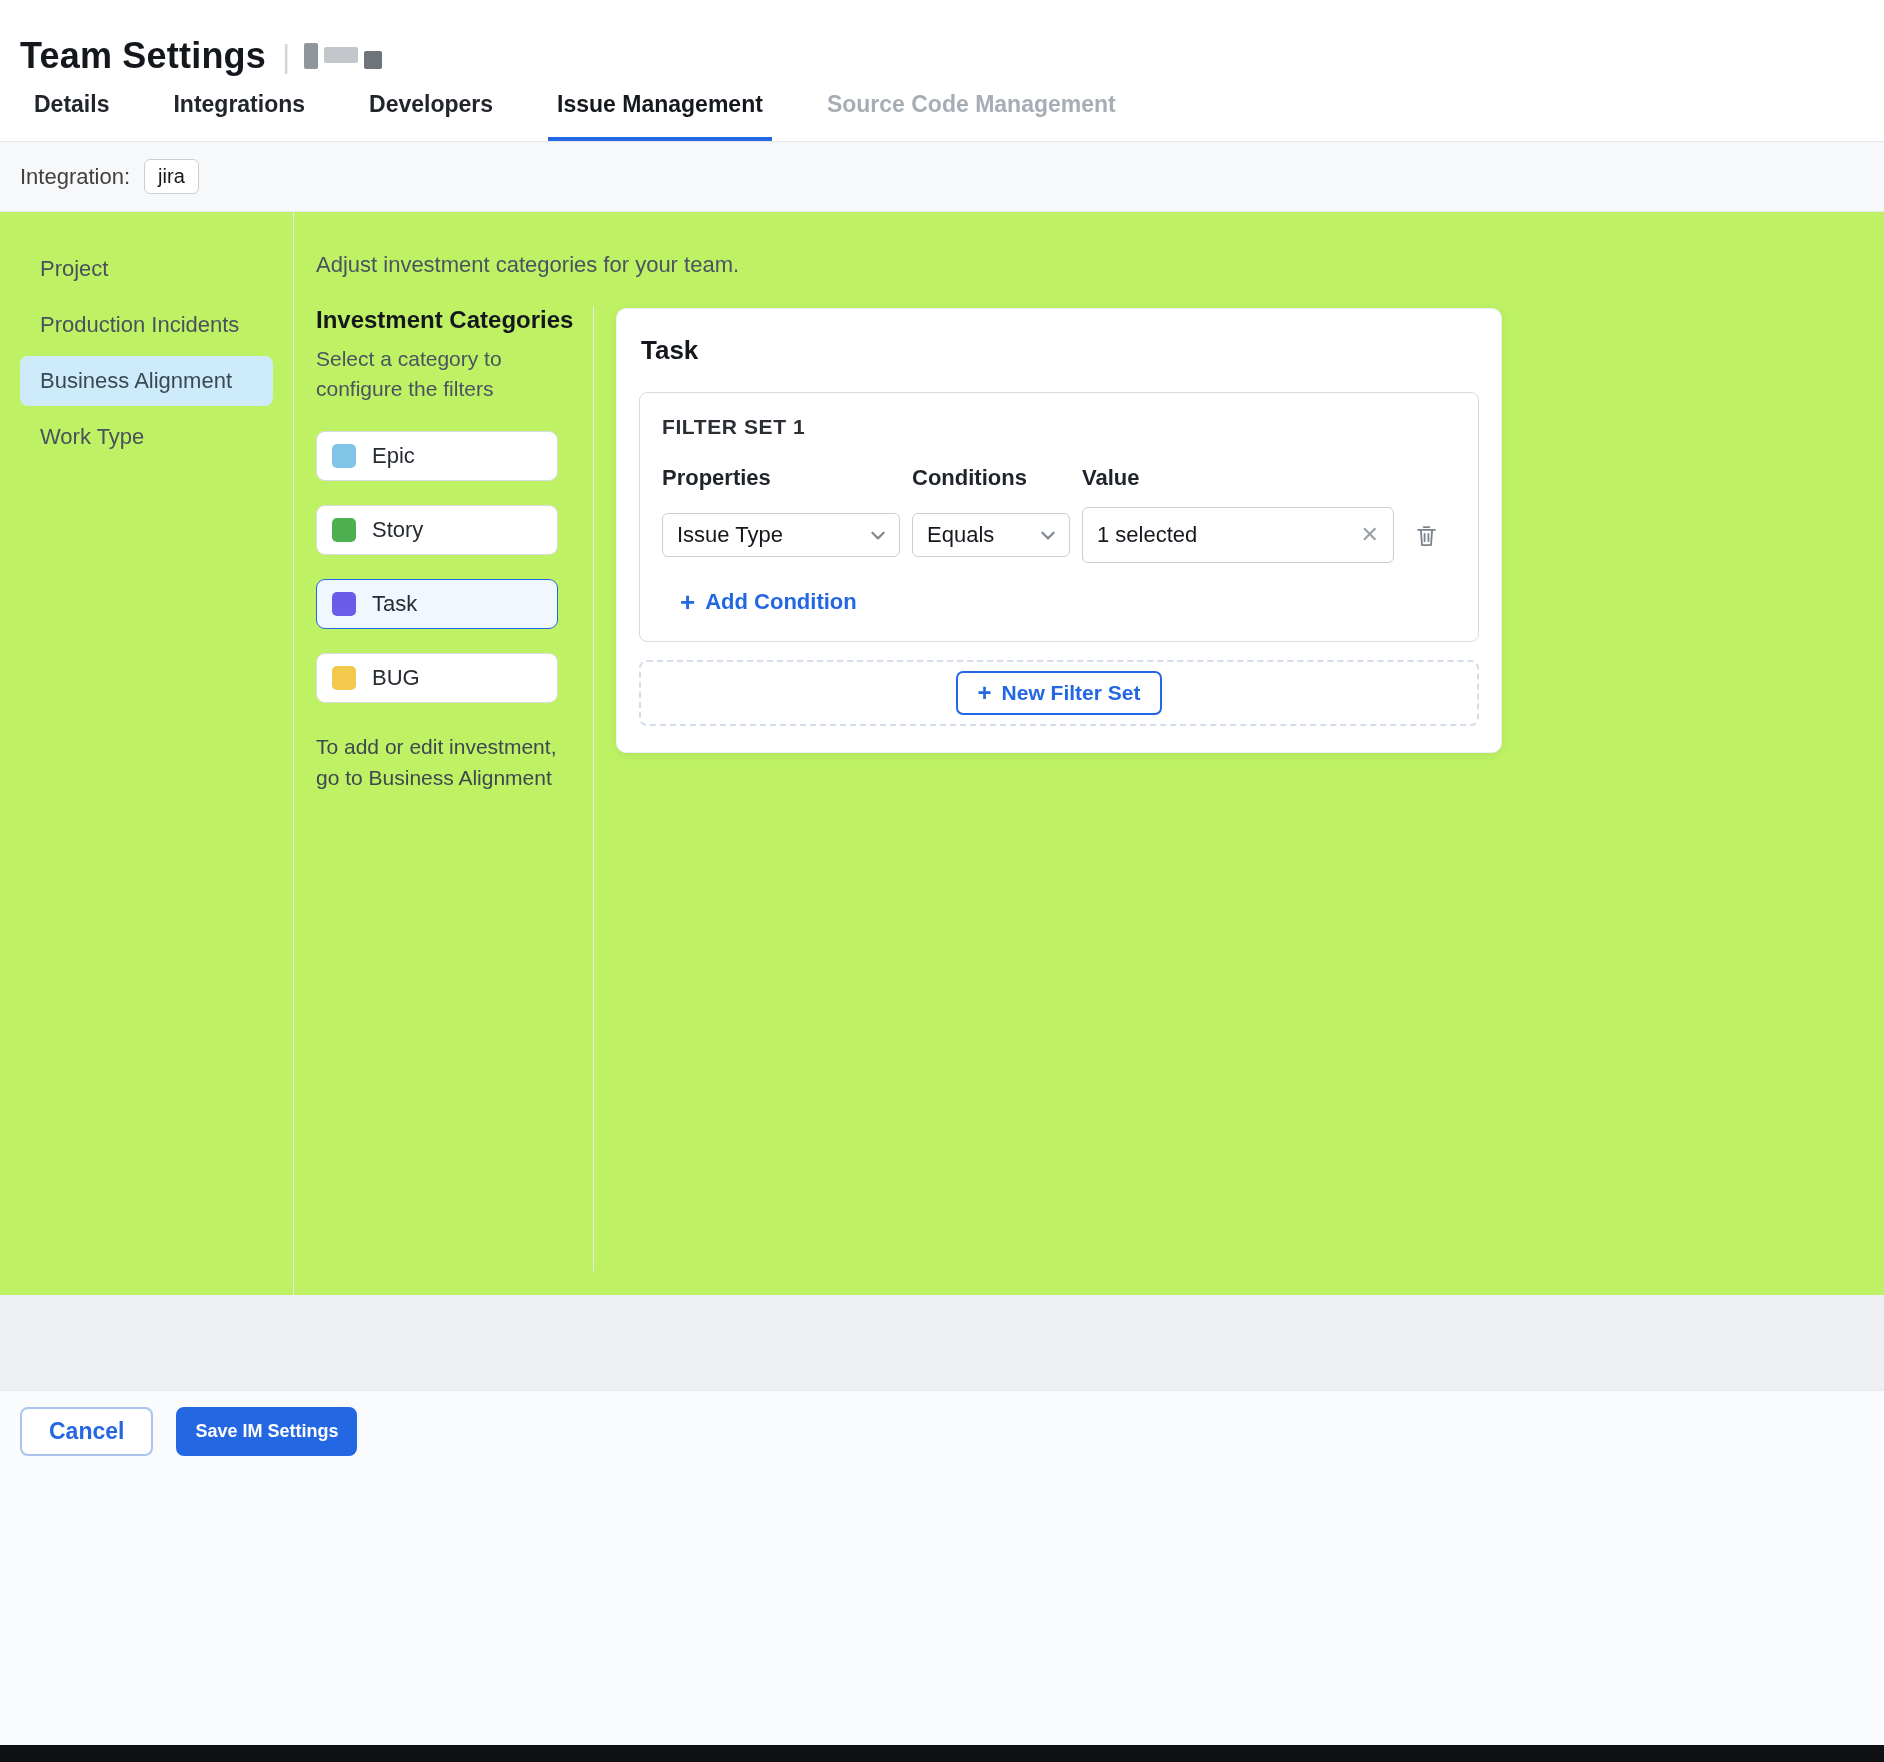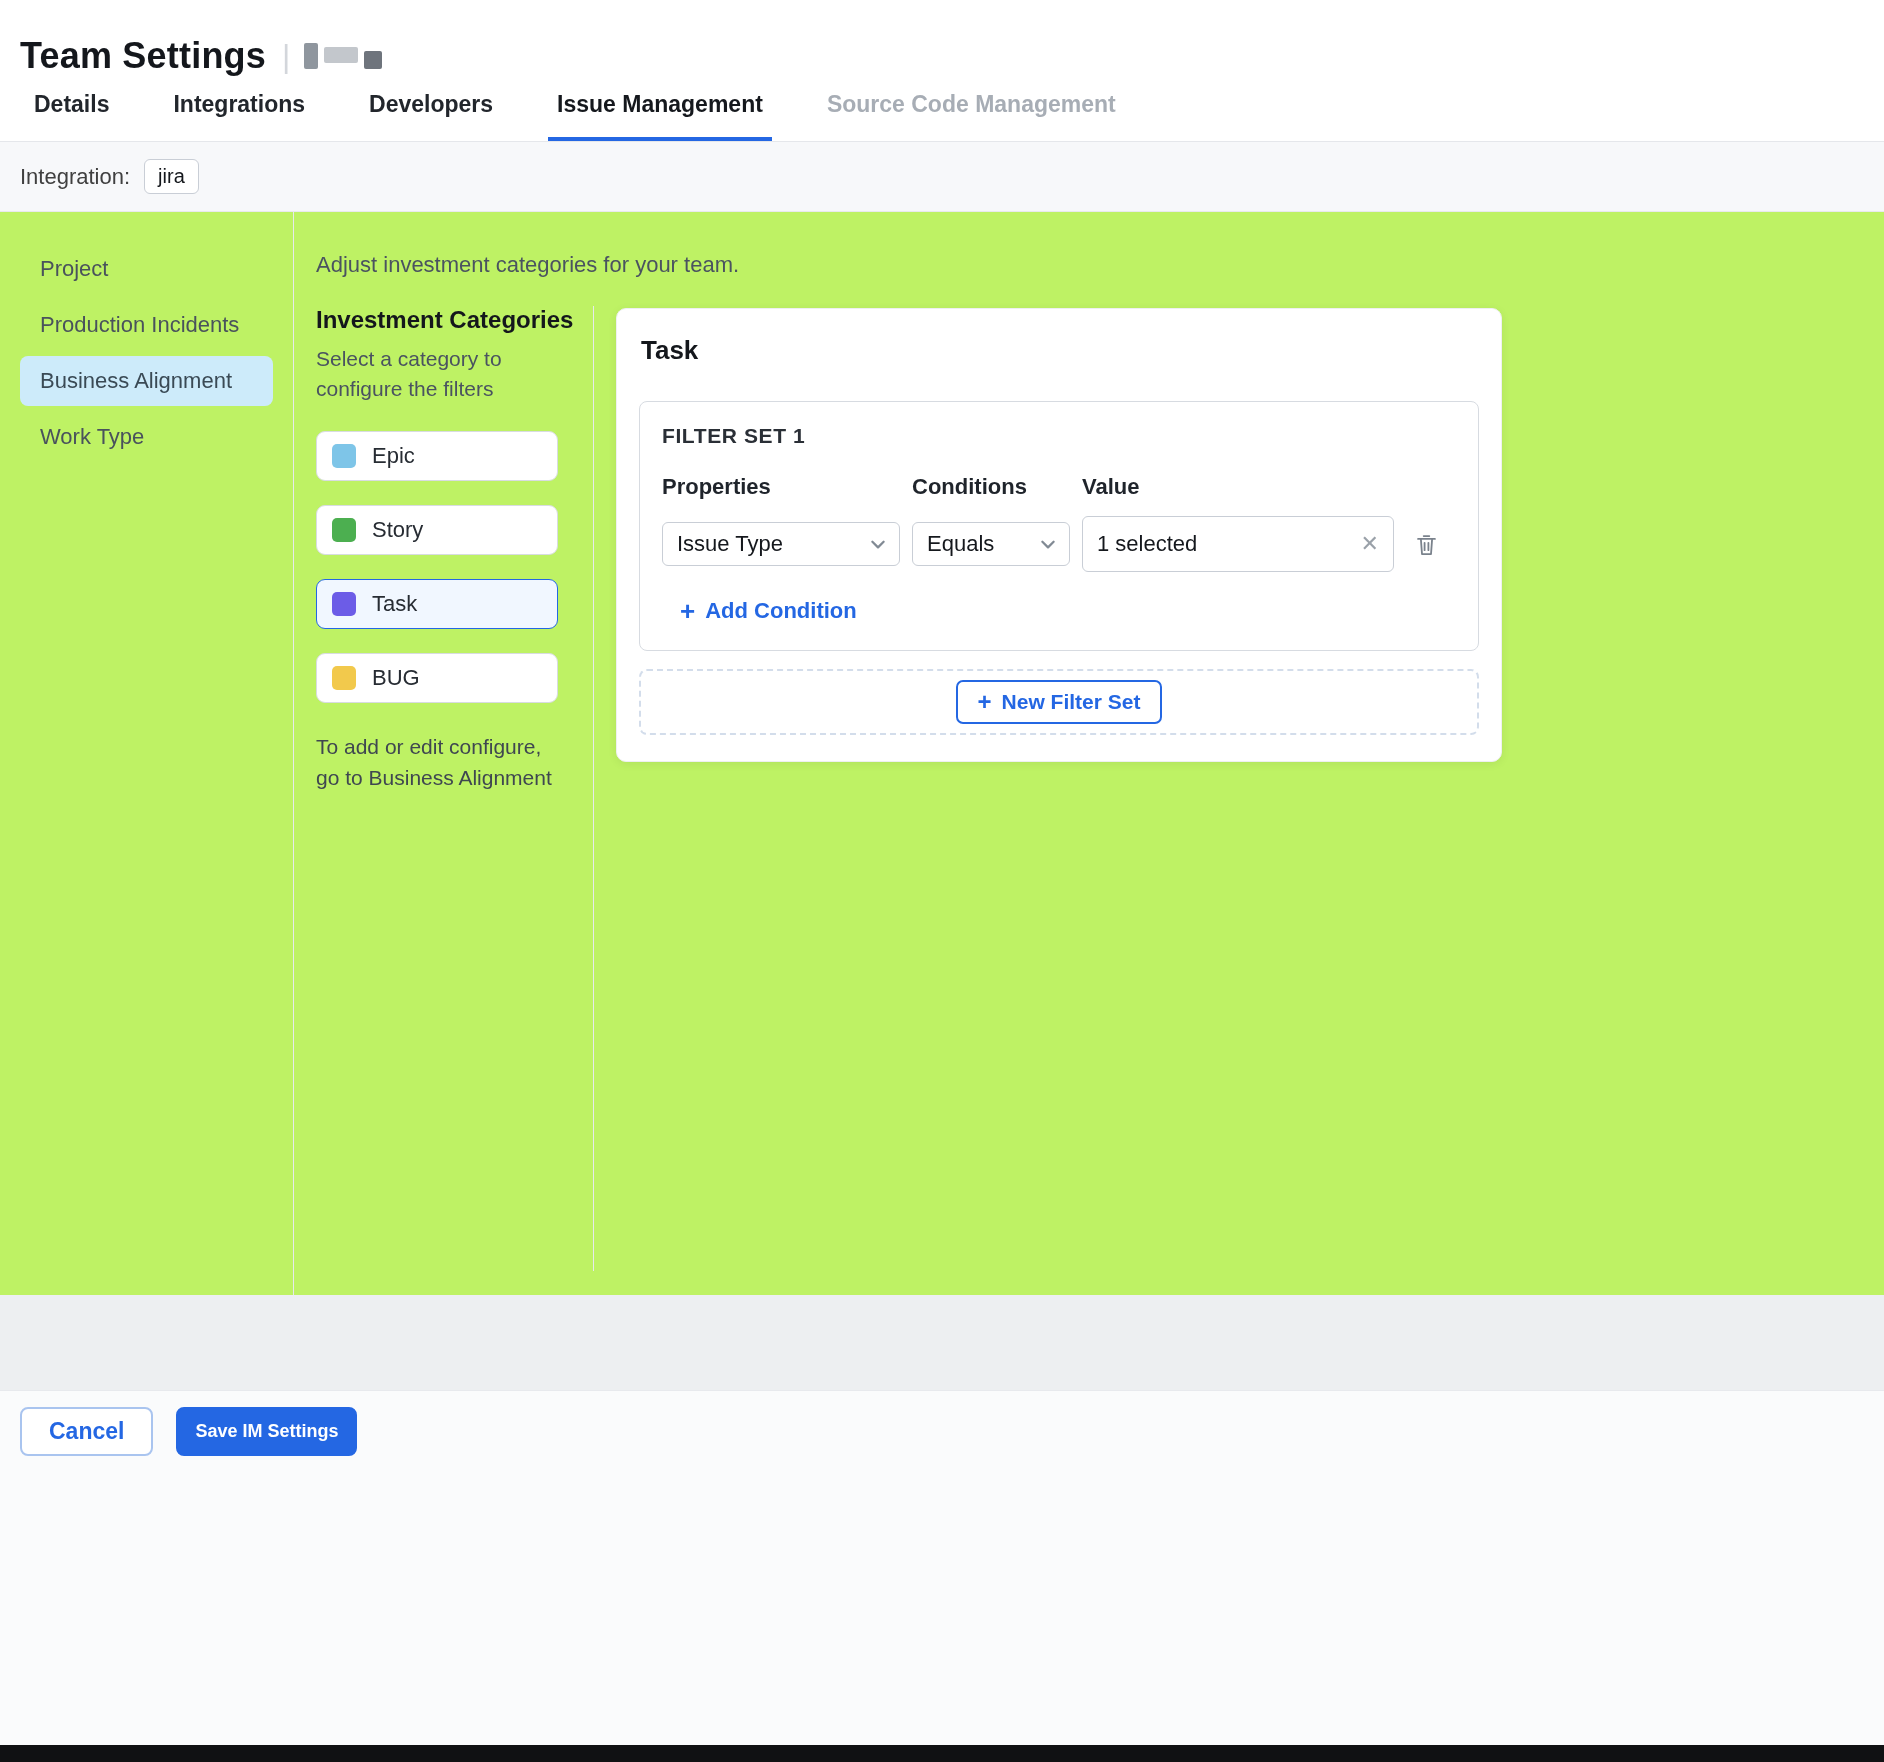--- a/index.html
+++ b/index.html
@@ -110,21 +110,21 @@
     width: 886px;
     background: #ffffff;
     border: 1px solid #eef0f2;
     border-radius: 10px;
     box-shadow: 0 2px 10px rgba(16,24,40,.07);
     padding: 26px 22px 26px 22px;
     margin-top: 2px;
   }
   .panel-title { font-size: 26px; font-weight: 700; color: #14171c; padding-left: 2px; }
   .filter-box {
-    margin-top: 35px;
+    margin-top: 26px;
     border: 1px solid #d7dbe1;
     border-radius: 8px;
     padding: 22px 22px 26px 22px;
   }
   .filter-set-title { font-size: 21px; font-weight: 700; color: #2a2f36; letter-spacing: .6px; }
   .filter-grid {
     margin-top: 26px;
     display: grid;
     grid-template-columns: 238px 158px 312px 40px;
     column-gap: 12px; row-gap: 16px;
@@ -270,21 +270,21 @@
           <button class="cat-btn selected">
             <span class="swatch" style="background-color: rgb(108, 92, 231);"></span>
             <span>Task</span>
           </button>
           <button class="cat-btn">
             <span class="swatch" style="background-color: rgb(242, 201, 76);"></span>
             <span>BUG</span>
           </button>
         </div>
 
-        <div class="cat-footnote">To add or edit configure, go to Business Alignment</div>
+        <div class="cat-footnote">To add or edit investment, go to Business Alignment</div>
       </div>
 
       <div class="panel-col">
         <div class="panel-card">
           <div class="panel-title">Task</div>
 
           <div class="filter-box">
             <div class="filter-set-title">FILTER SET 1</div>
 
             <div class="filter-grid">

